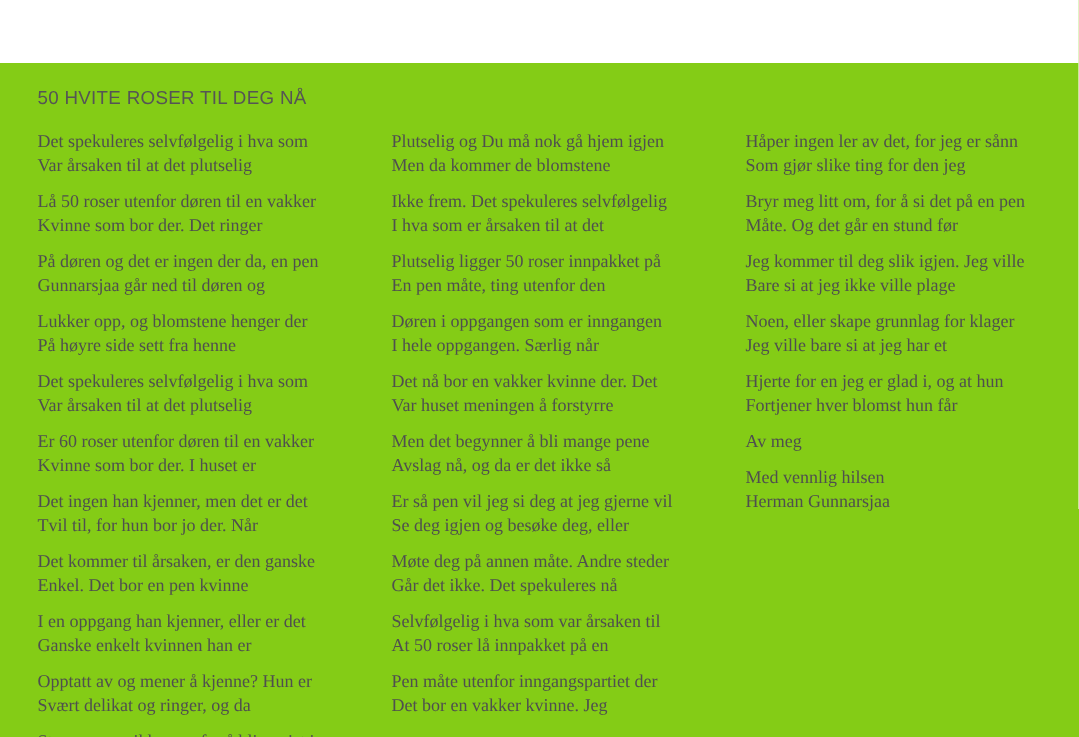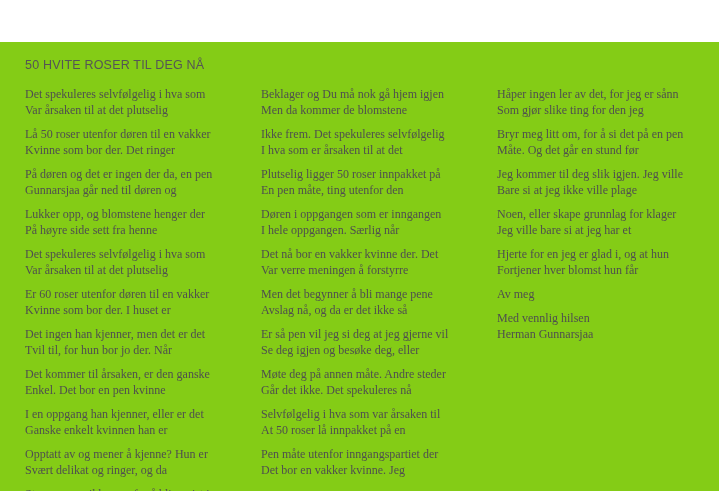--- a/index.html
+++ b/index.html
@@ -99,38 +99,38 @@
           <p>Opptatt av og mener å kjenne? Hun er</p>
           <p>Svært delikat og ringer, og da</p>
         </div>
         <div class="stanza">
           <p>Stopper man ikke opp for å bli avvist i</p>
           <p>Døren. Hun ville nok si et godt</p>
         </div>
       </div>
     <div class="col">
         <div class="stanza">
-          <p>Beklager og Du må nok gå hjem igjen</p>
+          <p>Plutselig og Du må nok gå hjem igjen</p>
           <p>Men da kommer de blomstene</p>
         </div>
         <div class="stanza">
           <p>Ikke frem. Det spekuleres selvfølgelig</p>
           <p>I hva som er årsaken til at det</p>
         </div>
         <div class="stanza">
           <p>Plutselig ligger 50 roser innpakket på</p>
           <p>En pen måte, ting utenfor den</p>
         </div>
         <div class="stanza">
           <p>Døren i oppgangen som er inngangen</p>
           <p>I hele oppgangen. Særlig når</p>
         </div>
         <div class="stanza">
           <p>Det nå bor en vakker kvinne der. Det</p>
-          <p>Var verre meningen å forstyrre</p>
+          <p>Var huset meningen å forstyrre</p>
         </div>
         <div class="stanza">
           <p>Men det begynner å bli mange pene</p>
           <p>Avslag nå, og da er det ikke så</p>
         </div>
         <div class="stanza">
           <p>Er så pen vil jeg si deg at jeg gjerne vil</p>
           <p>Se deg igjen og besøke deg, eller</p>
         </div>
         <div class="stanza">

